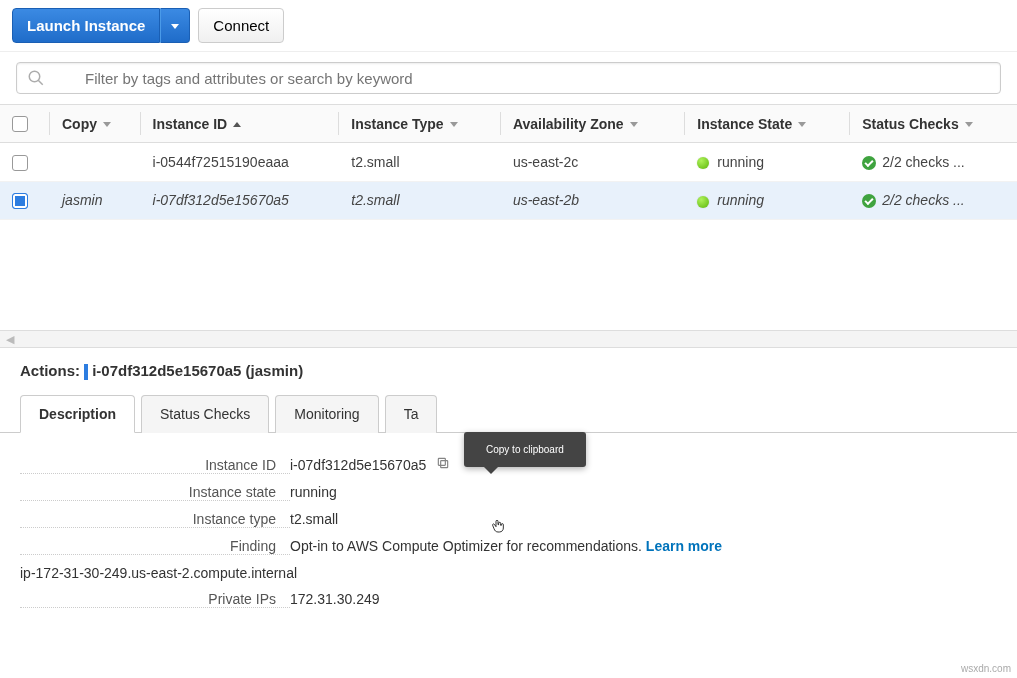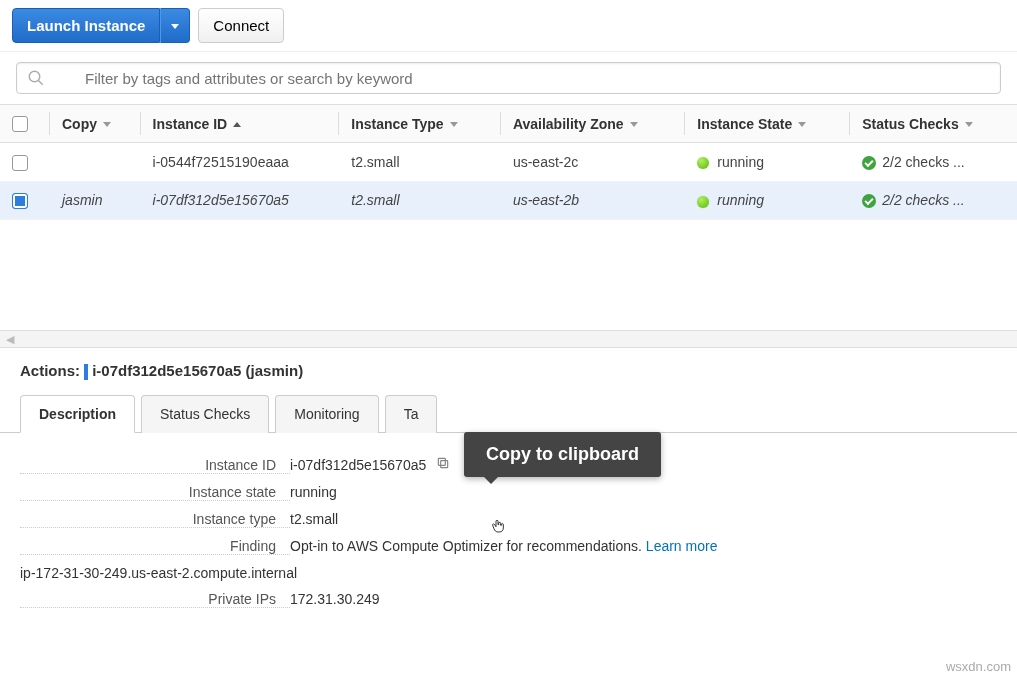--- a/index.html
+++ b/index.html
@@ -40,31 +40,31 @@
     .details-header .sel-bar { display: inline-block; width: 4px; height: 16px; background: #2d7de0; vertical-align: middle; margin-right: 4px; }
     
     .tabs { display: flex; border-bottom: 1px solid #ccc; padding: 0 20px; gap: 6px; }
     .tab { border: 1px solid #ccc; border-bottom: none; border-radius: 4px 4px 0 0; padding: 10px 18px; background: #f5f5f5; cursor: pointer; position: relative; top: 1px; text-align: center; }
     .tab.active { background: #fff; font-weight: bold; border-bottom: 1px solid #fff; }
     
     .desc-table { margin: 18px 20px 0 20px; }
     .desc-table .row { display: flex; align-items: baseline; padding: 5px 0; }
     .desc-table .label { width: 270px; text-align: right; padding-right: 14px; color: #555; border-bottom: 1px dotted #ccc; }
     .desc-table .value { color: #333; }
-    .link { color: #0073bb; cursor: pointer; }
+    .link { color: #0073bb; cursor: pointer; font-weight: bold; }
     
     .copy-icon { width: 14px; height: 14px; display: inline-block; margin-left: 6px; cursor: pointer; position: relative; }
     .copy-icon svg { width: 14px; height: 14px; opacity: 0.6; }
     
-    .tooltip { position: absolute; background: #444; color: #fff; padding: 12px 22px; border-radius: 3px; font-size: 18px; left: 464px; top: 432px; box-shadow: 0 2px 6px rgba(0,0,0,0.3); font-weight: bold; }
+    .tooltip { position: absolute; background: #444; color: #fff; padding: 12px 22px; border-radius: 3px; font-size: 10px; left: 464px; top: 432px; box-shadow: 0 2px 6px rgba(0,0,0,0.3); }
     .tooltip::after { content: ""; position: absolute; bottom: -7px; left: 20px; border-left: 7px solid transparent; border-right: 7px solid transparent; border-top: 7px solid #444; }
     
     .cursor-hand { position: absolute; left: 490px; top: 516px; width: 16px; height: 20px; pointer-events: none; }
     
-    .watermark { position: absolute; right: 6px; bottom: 4px; font-size: 13px; color: #aaa; }
+    .watermark { position: absolute; right: 6px; bottom: 4px; font-size: 10px; color: #aaa; }
   </style>
 </head>
 <body>
 
 <div class="toolbar">
   <div class="btn-primary-group">
     <button class="btn btn-primary">Launch Instance</button>
     <button class="btn-dropdown"><span class="caret"></span></button>
   </div>
   <button class="btn">Connect</button>

